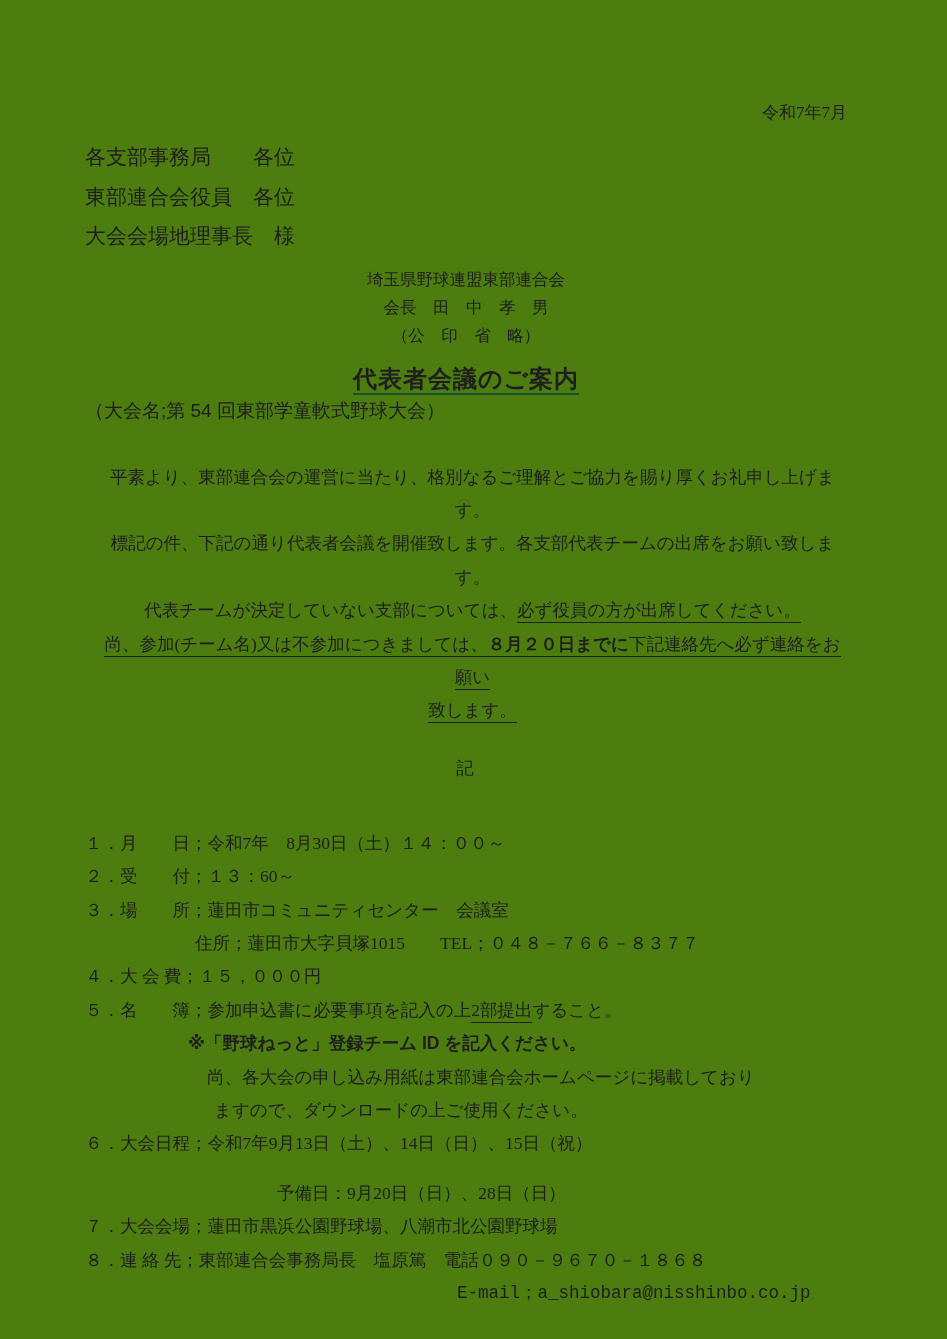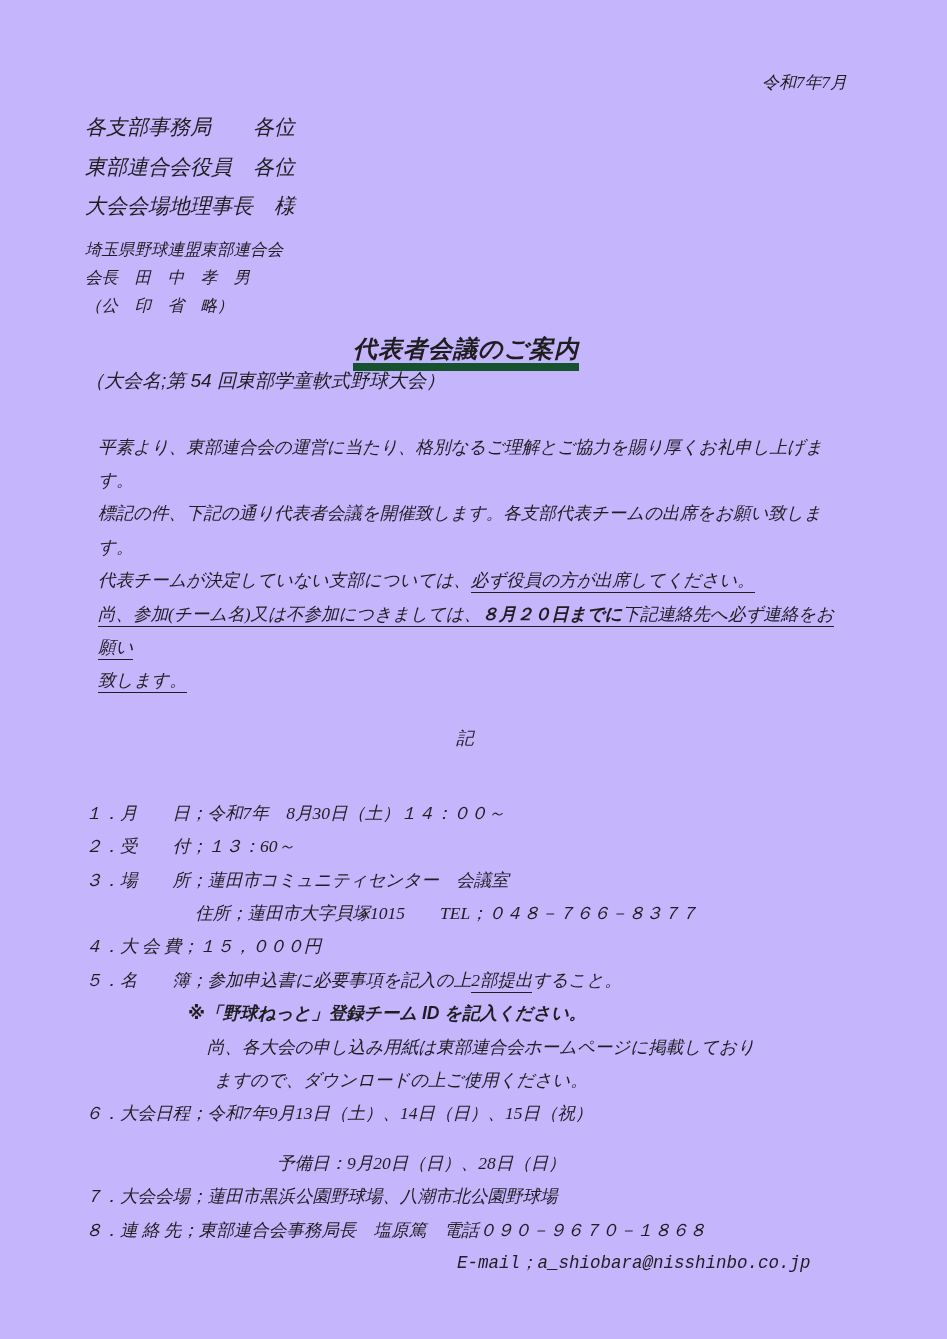--- a/index.html
+++ b/index.html
@@ -5,71 +5,71 @@
   html, body {
     margin: 0;
     padding: 0;
     background: #e8e8e8;
   }
   .page {
     position: relative;
     width: 947px;
     height: 1339px;
     margin: 0 auto;
-    background: #c4b5fd;
+    background: #4d7c0f;
     color: #1e1e1e;
     font-family: "Liberation Serif", "DejaVu Serif", serif;
     font-size: 17.5px;
     overflow: hidden;
     box-sizing: border-box;
-    padding: 72px 100px 0 85px;
-    font-style: italic;
+    padding: 102px 100px 0 85px;
   }
   .line { white-space: pre-wrap; }
 
   .doc-date {
     text-align: right;
     font-size: 17px;
     line-height: 22px;
   }
   .recipients {
     margin-top: 14px;
   }
   .recipient {
     line-height: 39.5px;
     font-size: 21px;
   }
   .sender {
-    text-align: left;
+    text-align: center;
     margin-top: 9px;
     font-size: 16.5px;
     line-height: 28px;
   }
   .doc-title {
     margin: 14px 0 0 0;
     text-align: center;
     font-size: 24px;
     font-weight: bold;
     font-family: "Liberation Sans", "DejaVu Sans", sans-serif;
     line-height: 30px;
     letter-spacing: 1px;
   }
   .doc-title .u-title {
-    border-bottom: 8px solid #14532d;
+    border-bottom: 2px solid #14532d;
     padding-bottom: 1px;
   }
   .doc-subtitle {
     font-size: 19px;
     font-family: "Liberation Sans", "DejaVu Sans", sans-serif;
     margin-top: 5px;
     line-height: 24px;
   }
   .body-block {
     margin-top: 38px;
     padding-left: 13px;
+    text-align: center;
   }
   .body-block .line {
     line-height: 33.4px;
   }
   .u {
     border-bottom: 1.5px solid #1e1e1e;
     padding-bottom: 2px;
   }
   .bold-gothic {
     font-family: "Liberation Sans", "DejaVu Sans", sans-serif;

